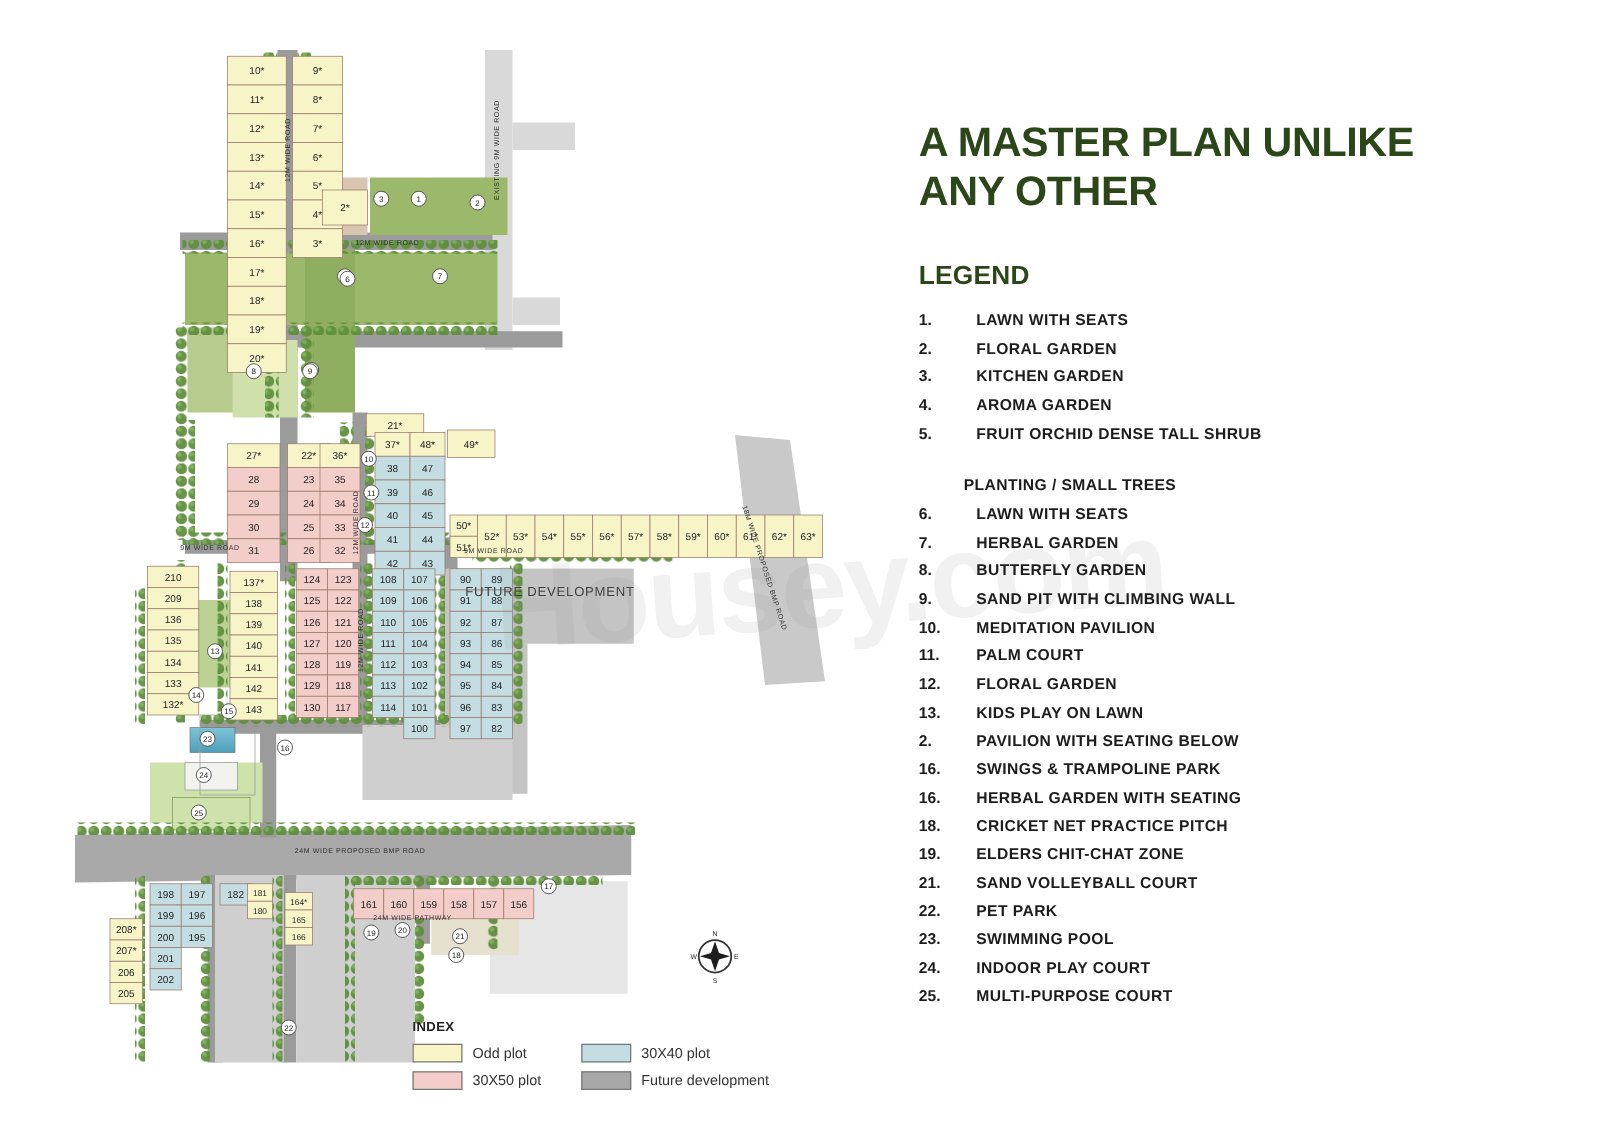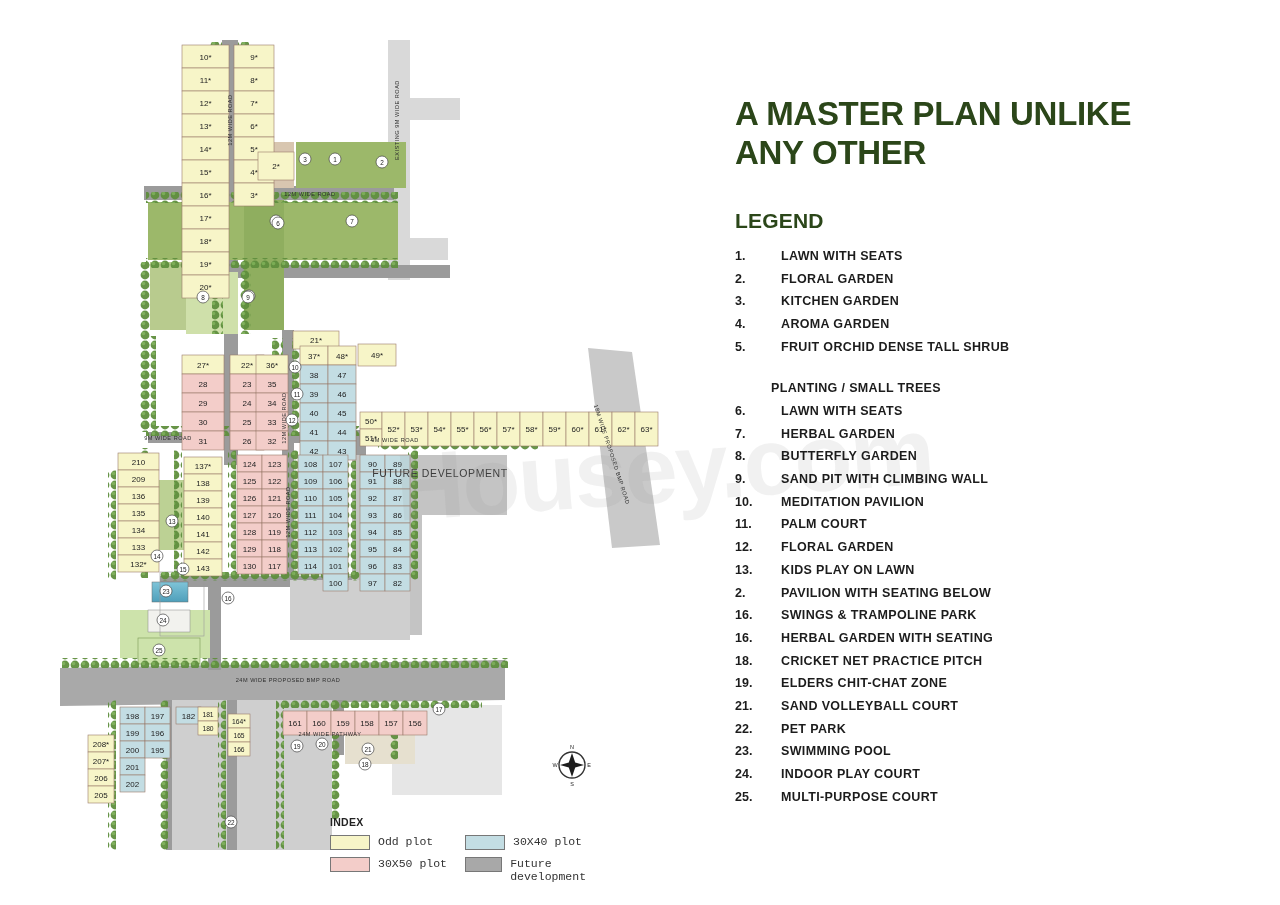--- a/index.html
+++ b/index.html
@@ -25,21 +25,21 @@
   .legend-list { margin-top: 16px; }
   .legend-row { display: flex; align-items: flex-start; height: 22.7px; }
   .legend-num { width: 36px; font-size: 12.5px; font-weight: bold; color: #1c1c1c; }
   .legend-txt { font-size: 12.5px; font-weight: bold; color: #1c1c1c; letter-spacing: 0.35px; margin-left: 10px; }
   .legend-cont { padding-left: 36px; font-size:12.5px; font-weight:bold; color:#1c1c1c; letter-spacing:0.35px; height:22.7px;margin-top:19px;}
 
   
   .index-box { position: absolute; left: 330px; top: 816px; width: 280px; }
   .index-title { font-size: 10.5px; font-weight: bold; color: #222; letter-spacing:0.3px; }
   .index-grid { display: grid; grid-template-columns: 135px 160px; row-gap: 7px; margin-top: 7px; }
-  .index-item { display: flex; align-items: flex-start; gap: 8px; font-family: Liberation Mono, monospace; }
+  .index-item { display: flex; align-items: center; gap: 8px; }
   .swatch { width: 40px; height: 15px; border: 1px solid #777; display:block; }
   .index-label { font-size: 11.5px; color: #333; }
 
   
   #map { position: absolute; left: 0; top: 0; width: 720px; height: 905px; }
   #map svg { display:block; }
 
   
   .wm {
     position: absolute; left: 395px; top: 415px;

